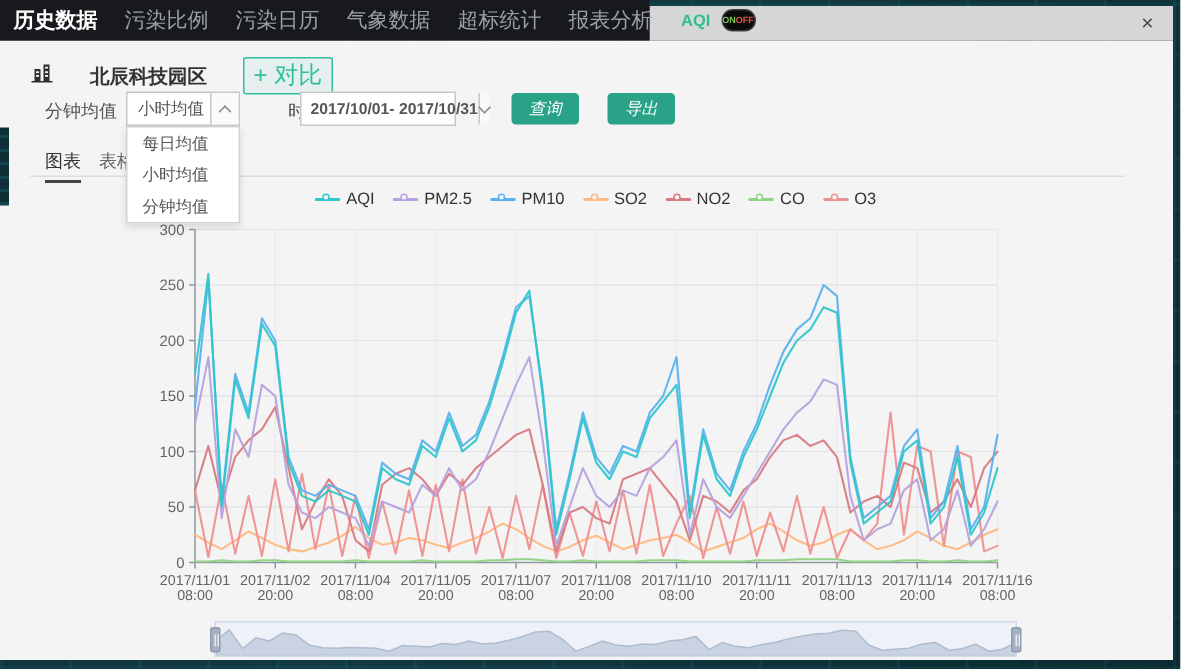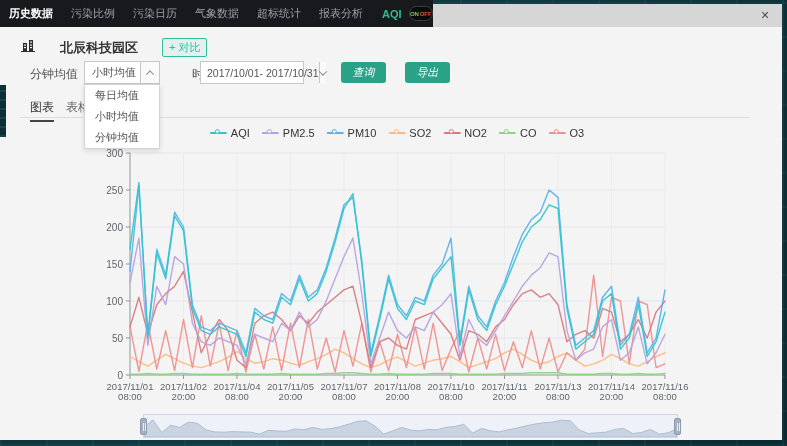--- a/index.html
+++ b/index.html
@@ -16,21 +16,21 @@
     overflow:hidden;
   }
 
   
   #navbar {
     position:absolute; left:0; top:0; width:433px; height:27px;
     background:#17191d; display:flex; align-items:center; z-index:30;
   }
   #nav-items { display:flex; align-items:center; height:100%; }
   .nav-item {
-    font-size:11px; color:#9aa0a6; padding:0 9px; height:100%;
+    font-size:14px; color:#9aa0a6; padding:0 9px; height:100%;
     display:flex; align-items:center; cursor:pointer; white-space:nowrap;
   }
   .nav-item.active { color:#ffffff; font-weight:bold; }
   #nav-aqi { font-size:11px; color:var(--aqi-green); font-weight:bold; margin-left:10px; }
   #aqi-toggle {
     margin-left:7px; width:40px; height:15px; background:#0b0b0c;
     border:1px solid #3a3d42; border-radius:8px; display:flex;
     align-items:center; justify-content:space-around; cursor:pointer;
   }
   #aqi-toggle .on  { font-size:6px; font-weight:bold; color:var(--toggle-on); }
@@ -61,42 +61,42 @@
 
   :root {
     --aqi-green:#2fbf8f; --toggle-on:#7dc855; --toggle-off:#e05548;
     --btn-green:#2aa287; --compare-teal:#2fbfa0;
   }
 
   
   #station-row { position:absolute; left:20px; top:38px; display:flex; align-items:center; gap:24px; z-index:11; }
   #station-name { font-size:13px; font-weight:bold; color:#333; }
   #compare-btn {
-    font-size:11px; color:var(--compare-teal); border:1px solid var(--compare-teal);
+    font-size:16px; color:var(--compare-teal); border:1px solid var(--compare-teal);
     background:rgba(47,191,160,0.07); border-radius:2px; padding:1px 6px; cursor:pointer;
   }
 
   
   .flt-label { position:absolute; font-size:12px; color:#555; top:66px; z-index:11; }
   #dtype-label { left:30px; }
   #time-label { left:172px;padding-left:20px; }
   .box {
     position:absolute; top:61px; height:23px; background:#fff;
     border:1px solid #c7c7c7; display:flex; align-items:center; z-index:12;
   }
   #dtype-select { left:84px; width:76px; cursor:pointer; }
   #dtype-select .val { flex:1; font-size:11px; color:#555; padding-left:7px; }
   .caret-seg {
     width:19px; height:100%; border-left:1px solid #c7c7c7;
     display:flex; align-items:center; justify-content:center; background:#fafafa;
   }
   .chev { width:6px; height:6px; border-left:1.5px solid #888; border-top:1.5px solid #888; }
   .chev.up { transform:rotate(45deg) translate(1px,1px); }
   .chev.down { transform:rotate(-135deg) translate(1px,1px); }
-  #time-input { left:200px; width:104px; cursor:pointer; }
+  #time-input { left:200px; width:104px; cursor:pointer;font-weight:bold; }
   #time-input .val { flex:1; font-size:10.5px; color:#555; padding-left:6px; white-space:nowrap; }
   .green-btn {
     position:absolute; top:62px; height:21px; width:45px; background:var(--btn-green);
     color:#fff; font-size:11px; border:none; border-radius:3px; cursor:pointer; z-index:12;font-style:italic;
   }
   #query-btn { left:341px; }
   #export-btn { left:405px; }
 
   
   #dtype-dropdown {

